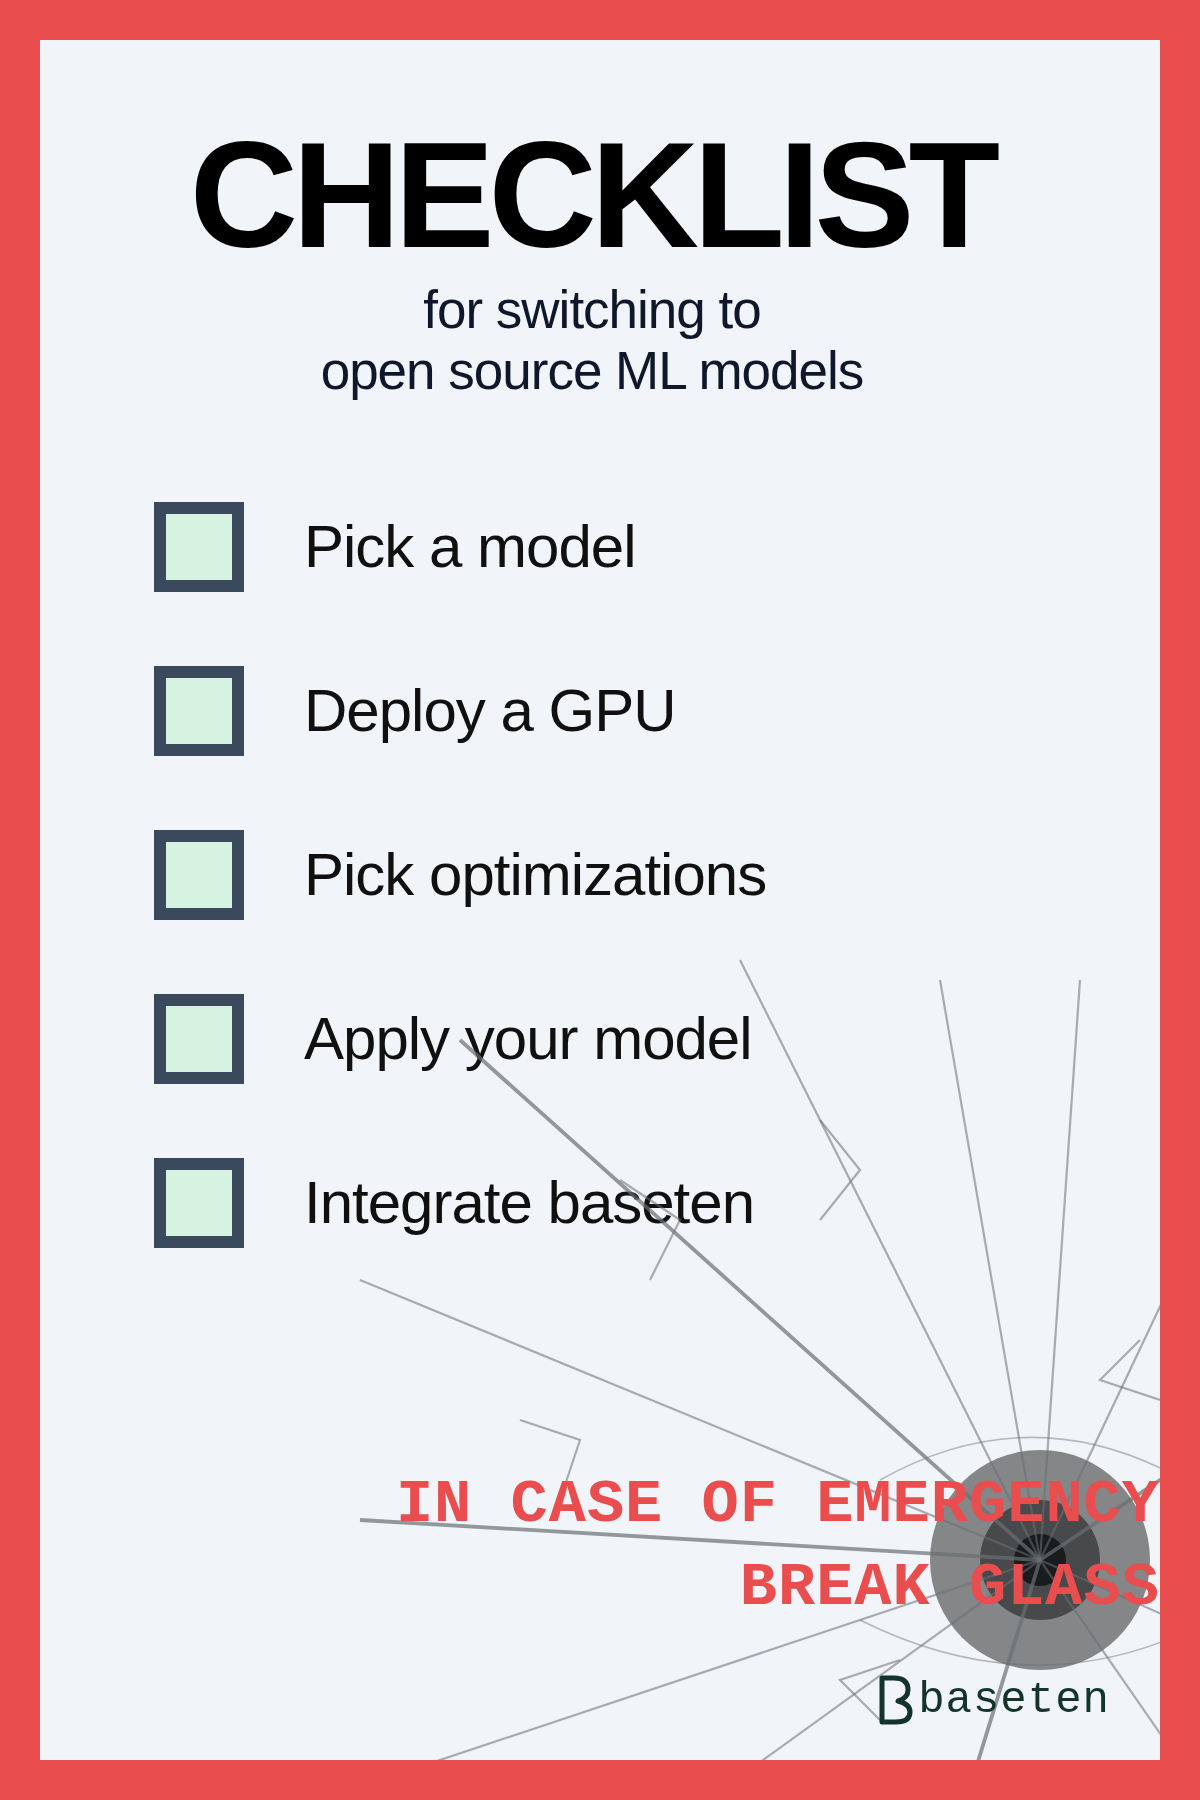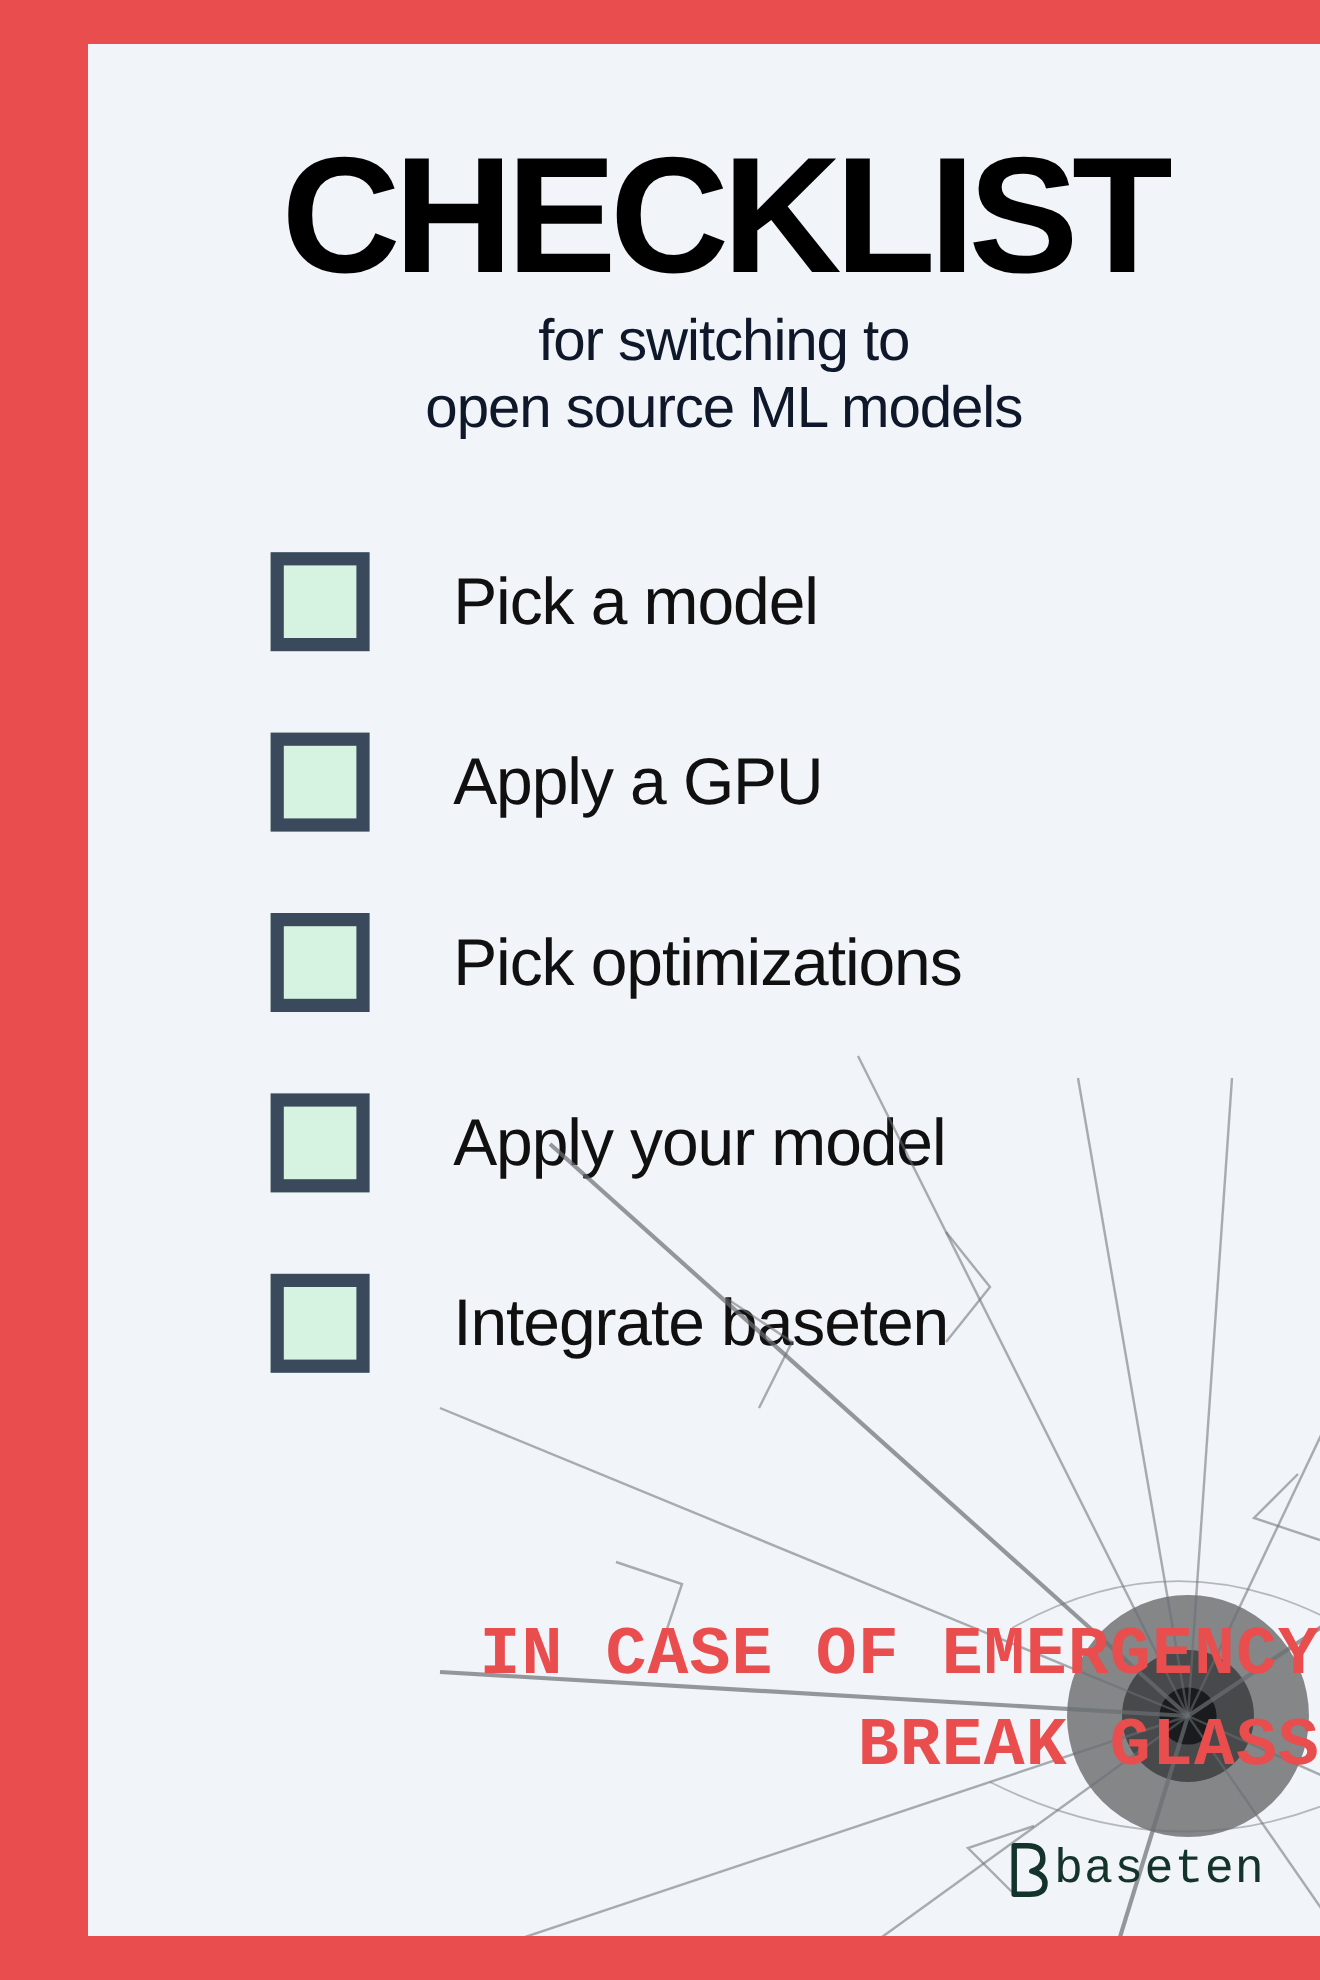--- a/index.html
+++ b/index.html
@@ -8,23 +8,22 @@
     background: #e94d4d;
     padding: 40px;
     font-family: -apple-system, BlinkMacSystemFont, "Segoe UI", Helvetica, Arial, sans-serif;
     position: relative;
   }
   .panel {
     background: #f1f4f8;
     width: 100%;
     height: 100%;
     position: relative;
-    padding: 80px 70px 60px 106px;
+    padding: 80px 70px 60px 54px;
     overflow: hidden;
-    margin-left: 40px;
   }
   .title-block { text-align: center; }
   .title-main {
     font-size: 150px;
     font-weight: 900;
     letter-spacing: -6px;
     color: #000;
     line-height: 1;
   }
   .title-sub {
@@ -36,21 +35,20 @@
     letter-spacing: -1px;
   }
   .checklist {
     margin-top: 100px;
     padding-left: 60px;
   }
   .check-item {
     display: flex;
     align-items: center;
     margin-bottom: 74px;
-    gap: 16px;
   }
   .checkbox {
     width: 90px;
     height: 90px;
     border: 12px solid #3a4a5c;
     background: #d6f2e1;
     flex-shrink: 0;
     margin-right: 60px;
   }
   .check-label {
@@ -144,21 +142,21 @@
     </div>
   </div>
 
   <div class="checklist">
     <div class="check-item">
       <div class="checkbox"></div>
       <div class="check-label">Pick a model</div>
     </div>
     <div class="check-item">
       <div class="checkbox"></div>
-      <div class="check-label">Apply a GPU</div>
+      <div class="check-label">Deploy a GPU</div>
     </div>
     <div class="check-item">
       <div class="checkbox"></div>
       <div class="check-label">Pick optimizations</div>
     </div>
     <div class="check-item">
       <div class="checkbox"></div>
       <div class="check-label">Apply your model</div>
     </div>
     <div class="check-item">

